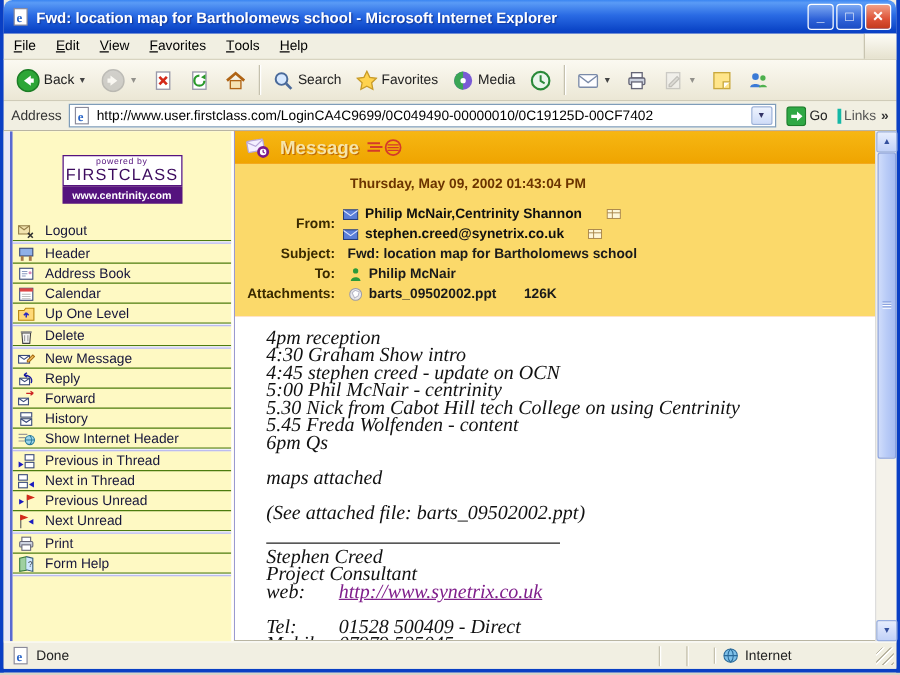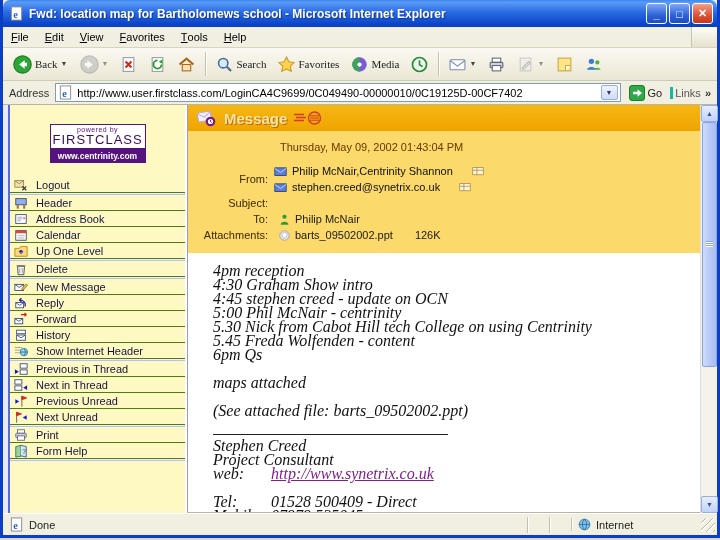--- a/index.html
+++ b/index.html
@@ -23,21 +23,21 @@
   
   .menubar{height:21px;flex:none;display:flex;align-items:stretch;background:#f1efe2;
     border-bottom:1px solid #d8d4c0;}
   .menu-item{padding:3px 8px;font-size:11px;color:#000;display:flex;align-items:center;}
   .menu-flag{margin-left:auto;width:26px;display:flex;align-items:center;justify-content:center;
     border-left:1px solid #c8c4b0;background:linear-gradient(180deg,#fdfcf6,#e6e2cf);}
   
   .toolbar{height:33px;flex:none;display:flex;align-items:center;padding:0 4px;
     background:linear-gradient(180deg,#fbf9f1,#ebe7d5);border-bottom:1px solid #cfcbb8;}
   .tbtn{display:flex;align-items:center;gap:3px;padding:3px 5px;border:1px solid transparent;
-    border-radius:2px;font-size:11px;color:#222;font-family:Liberation Serif, serif;}
+    border-radius:2px;font-size:11px;color:#222;}
   .tbtn .caret{font-size:7px;color:#444;}
   .tbtn.disabled{opacity:.55;}
   .tsep{width:1px;height:24px;background:#c5c1ae;margin:0 4px;box-shadow:1px 0 0 #fff;}
   
   .addrbar{height:24px;flex:none;display:flex;align-items:center;padding:0 4px;gap:4px;
     background:#f1efe2;border-bottom:1px solid #b9b5a2;font-size:11px;}
   .addr-label{color:#333;padding:0 2px;}
   .addr-input{flex:1;height:19px;background:#fff;border:1px solid #7f9db9;display:flex;align-items:center;
     padding:0 2px;gap:4px;overflow:hidden;}
   .addr-url{flex:1;font-size:11px;color:#000;white-space:nowrap;overflow:hidden;}
@@ -60,21 +60,21 @@
   .logo-site{background:#55137e;color:#fff;font-size:8.5px;font-weight:bold;padding:2px 0;}
   .side-list{margin-top:14px;}
   .side-item{display:flex;align-items:center;gap:8px;height:16px;padding:0 2px 0 4px;
     font-size:11px;color:#15153a;border-bottom:1px solid #4d7c0f;}
   .sgroup{height:2px;background:#efefff;border-bottom:1px solid #bcbcf0;}
   
   .main{flex:1;display:flex;flex-direction:column;min-width:0;background:#f97316;border-left:1px solid #9a9ad0;}
   .msg-band{height:26px;flex:none;display:flex;align-items:center;gap:6px;padding:0 8px;
     background:linear-gradient(180deg,#f6b713,#efa400);}
   .msg-band-title{font-size:15px;font-weight:bold;color:#f6e4a8;text-shadow:1px 1px 0 #c06a00;}
-  .msg-panel{flex:none;background:#fbd96a;padding:6px 8px 10px 8px;font-size:11px;color:#1a1a1a;}
+  .msg-panel{flex:none;background:#fbd96a;padding:6px 8px 10px 8px;font-size:11px;color:#1a1a1a;font-weight:bold;}
   .row{display:flex;align-items:center;min-height:16px;}
   .row .lbl{width:78px;flex:none;text-align:right;padding-right:6px;color:#3a2a00;}
   .date-line{margin:4px 0 10px 84px;color:#6b3400;}
   .from-row{display:flex;align-items:center;gap:5px;min-height:16px;}
   .from-row .fr-text{color:#101010;}
   .fr-card{margin-left:14px;}
   .val-gap{margin-left:4px;}
   .att-size{margin-left:22px;}
   
   .msg-body{flex:1;background:#fff;padding:11px 10px 6px 25px;overflow:hidden;
@@ -538,20 +538,21 @@
                     <rect x="1" y="3.5" width="14" height="9.5" fill="#fdf6d8" stroke="#a8854a"></rect>
                     <path d="M1 7h14M6.5 3.5v9.5" stroke="#a8854a"></path>
                   </svg>
                 </span>
               </div>
             </div>
         </div>
 
         <div class="row">
           <span class="lbl">Subject:</span>
+          <span class="val-gap">Fwd: location map for Bartholomews school</span>
         </div>
 
         <div class="row">
           <span class="lbl">To:</span>
           <span class="icn val-gap">
               <svg width="13" height="13" viewBox="0 0 16 16" xmlns="http://www.w3.org/2000/svg">
                 <circle cx="8" cy="4.6" r="2.6" fill="#2a9a3a"></circle>
                 <path d="M3.2 14.5c0-5 9.6-5 9.6 0z" fill="#2a9a3a"></path>
               </svg>
             </span>

